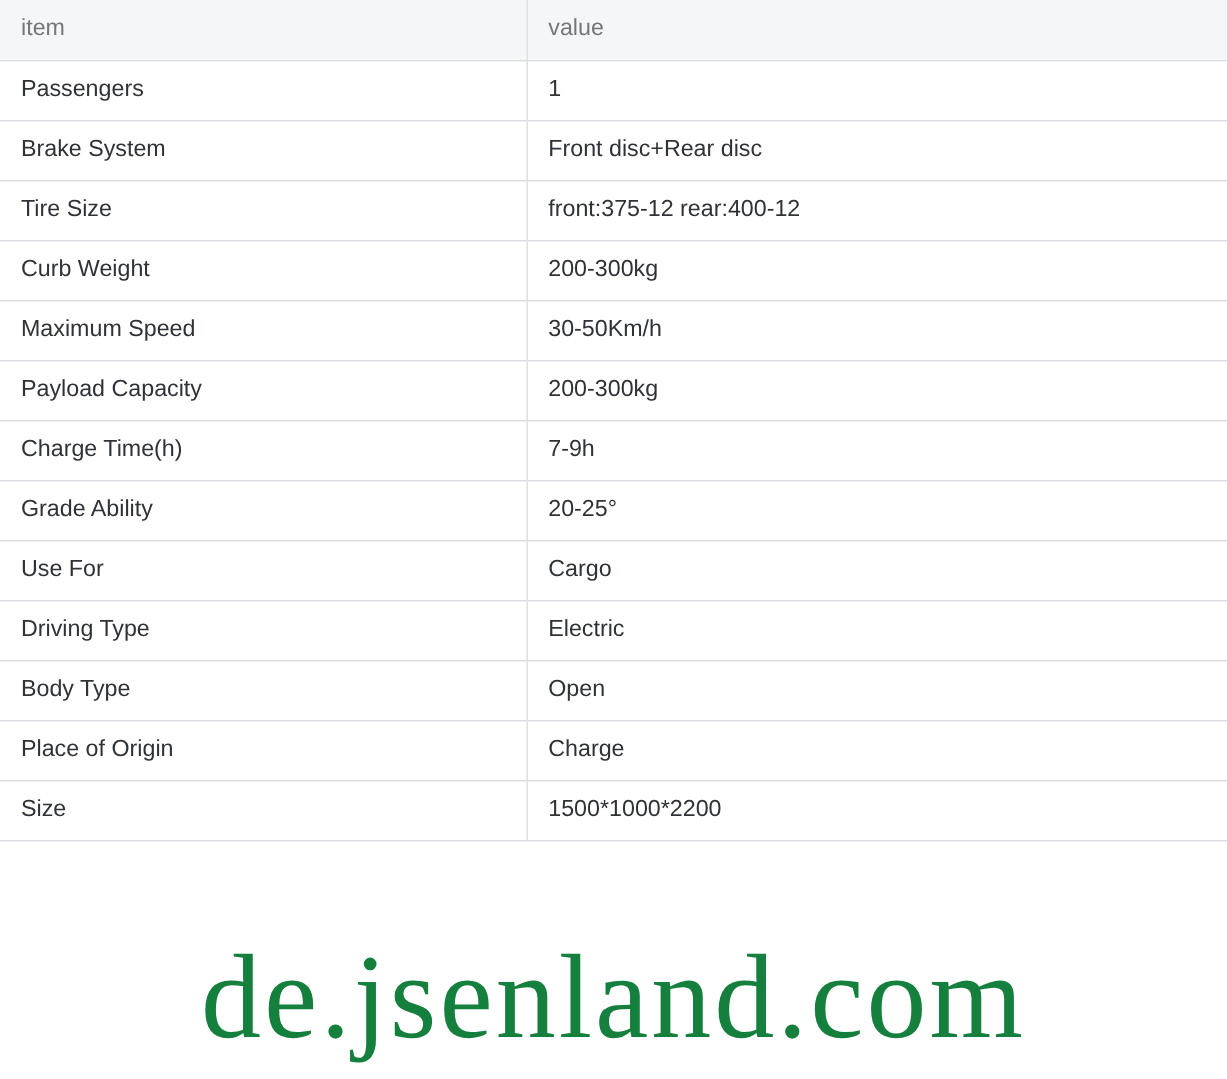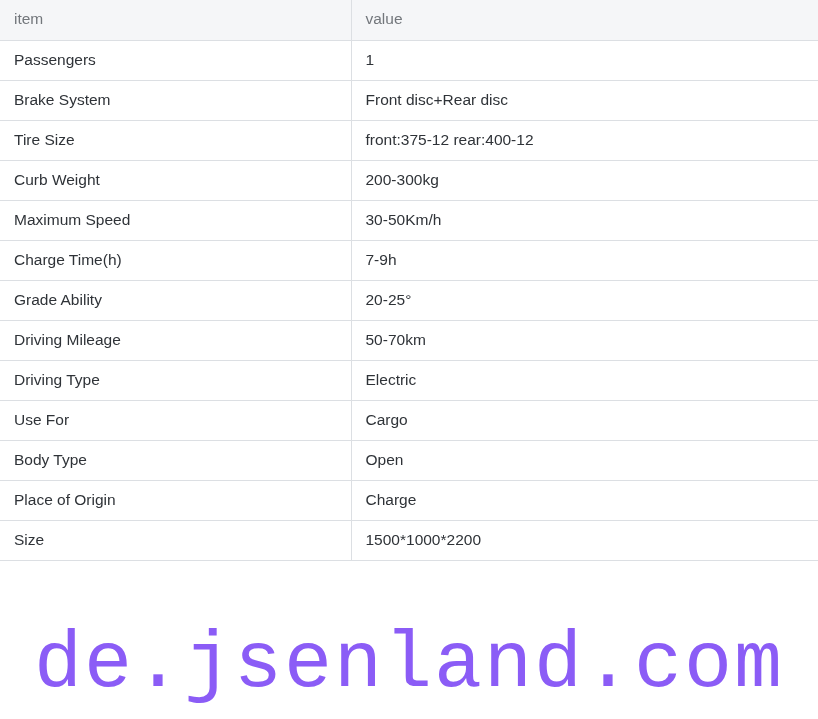--- a/index.html
+++ b/index.html
@@ -71,24 +71,24 @@
   }
 
   
   .watermark {
     position: absolute;
     left: 0;
     right: 0;
     bottom: 14px;
     z-index: 1;
     text-align: center;
-    font-family: Liberation Mono, monospace;
+    font-family: Liberation Serif, serif;
     font-size: 80px;
     letter-spacing: 2px;
-    color: #8b5cf6;
+    color: #15803d;
     white-space: nowrap;
     pointer-events: none;
     user-select: none;
     line-height: 1;
   }
 </style>
 </head>
 <body>
 
 <div id="spec-table-wrapper">
@@ -121,38 +121,38 @@
         </tr>
         <tr>
           <td class="cell-item">Curb Weight</td>
           <td class="cell-value">200-300kg</td>
         </tr>
         <tr>
           <td class="cell-item">Maximum Speed</td>
           <td class="cell-value">30-50Km/h</td>
         </tr>
         <tr>
+          <td class="cell-item">Payload Capacity</td>
+          <td class="cell-value">200-300kg</td>
+        </tr>
+        <tr>
           <td class="cell-item">Charge Time(h)</td>
           <td class="cell-value">7-9h</td>
         </tr>
         <tr>
           <td class="cell-item">Grade Ability</td>
           <td class="cell-value">20-25°</td>
         </tr>
         <tr>
-          <td class="cell-item">Driving Mileage</td>
-          <td class="cell-value">50-70km</td>
+          <td class="cell-item">Use For</td>
+          <td class="cell-value">Cargo</td>
         </tr>
         <tr>
           <td class="cell-item">Driving Type</td>
           <td class="cell-value">Electric</td>
-        </tr>
-        <tr>
-          <td class="cell-item">Use For</td>
-          <td class="cell-value">Cargo</td>
         </tr>
         <tr>
           <td class="cell-item">Body Type</td>
           <td class="cell-value">Open</td>
         </tr>
         <tr>
           <td class="cell-item">Place of Origin</td>
           <td class="cell-value">Charge</td>
         </tr>
         <tr>

